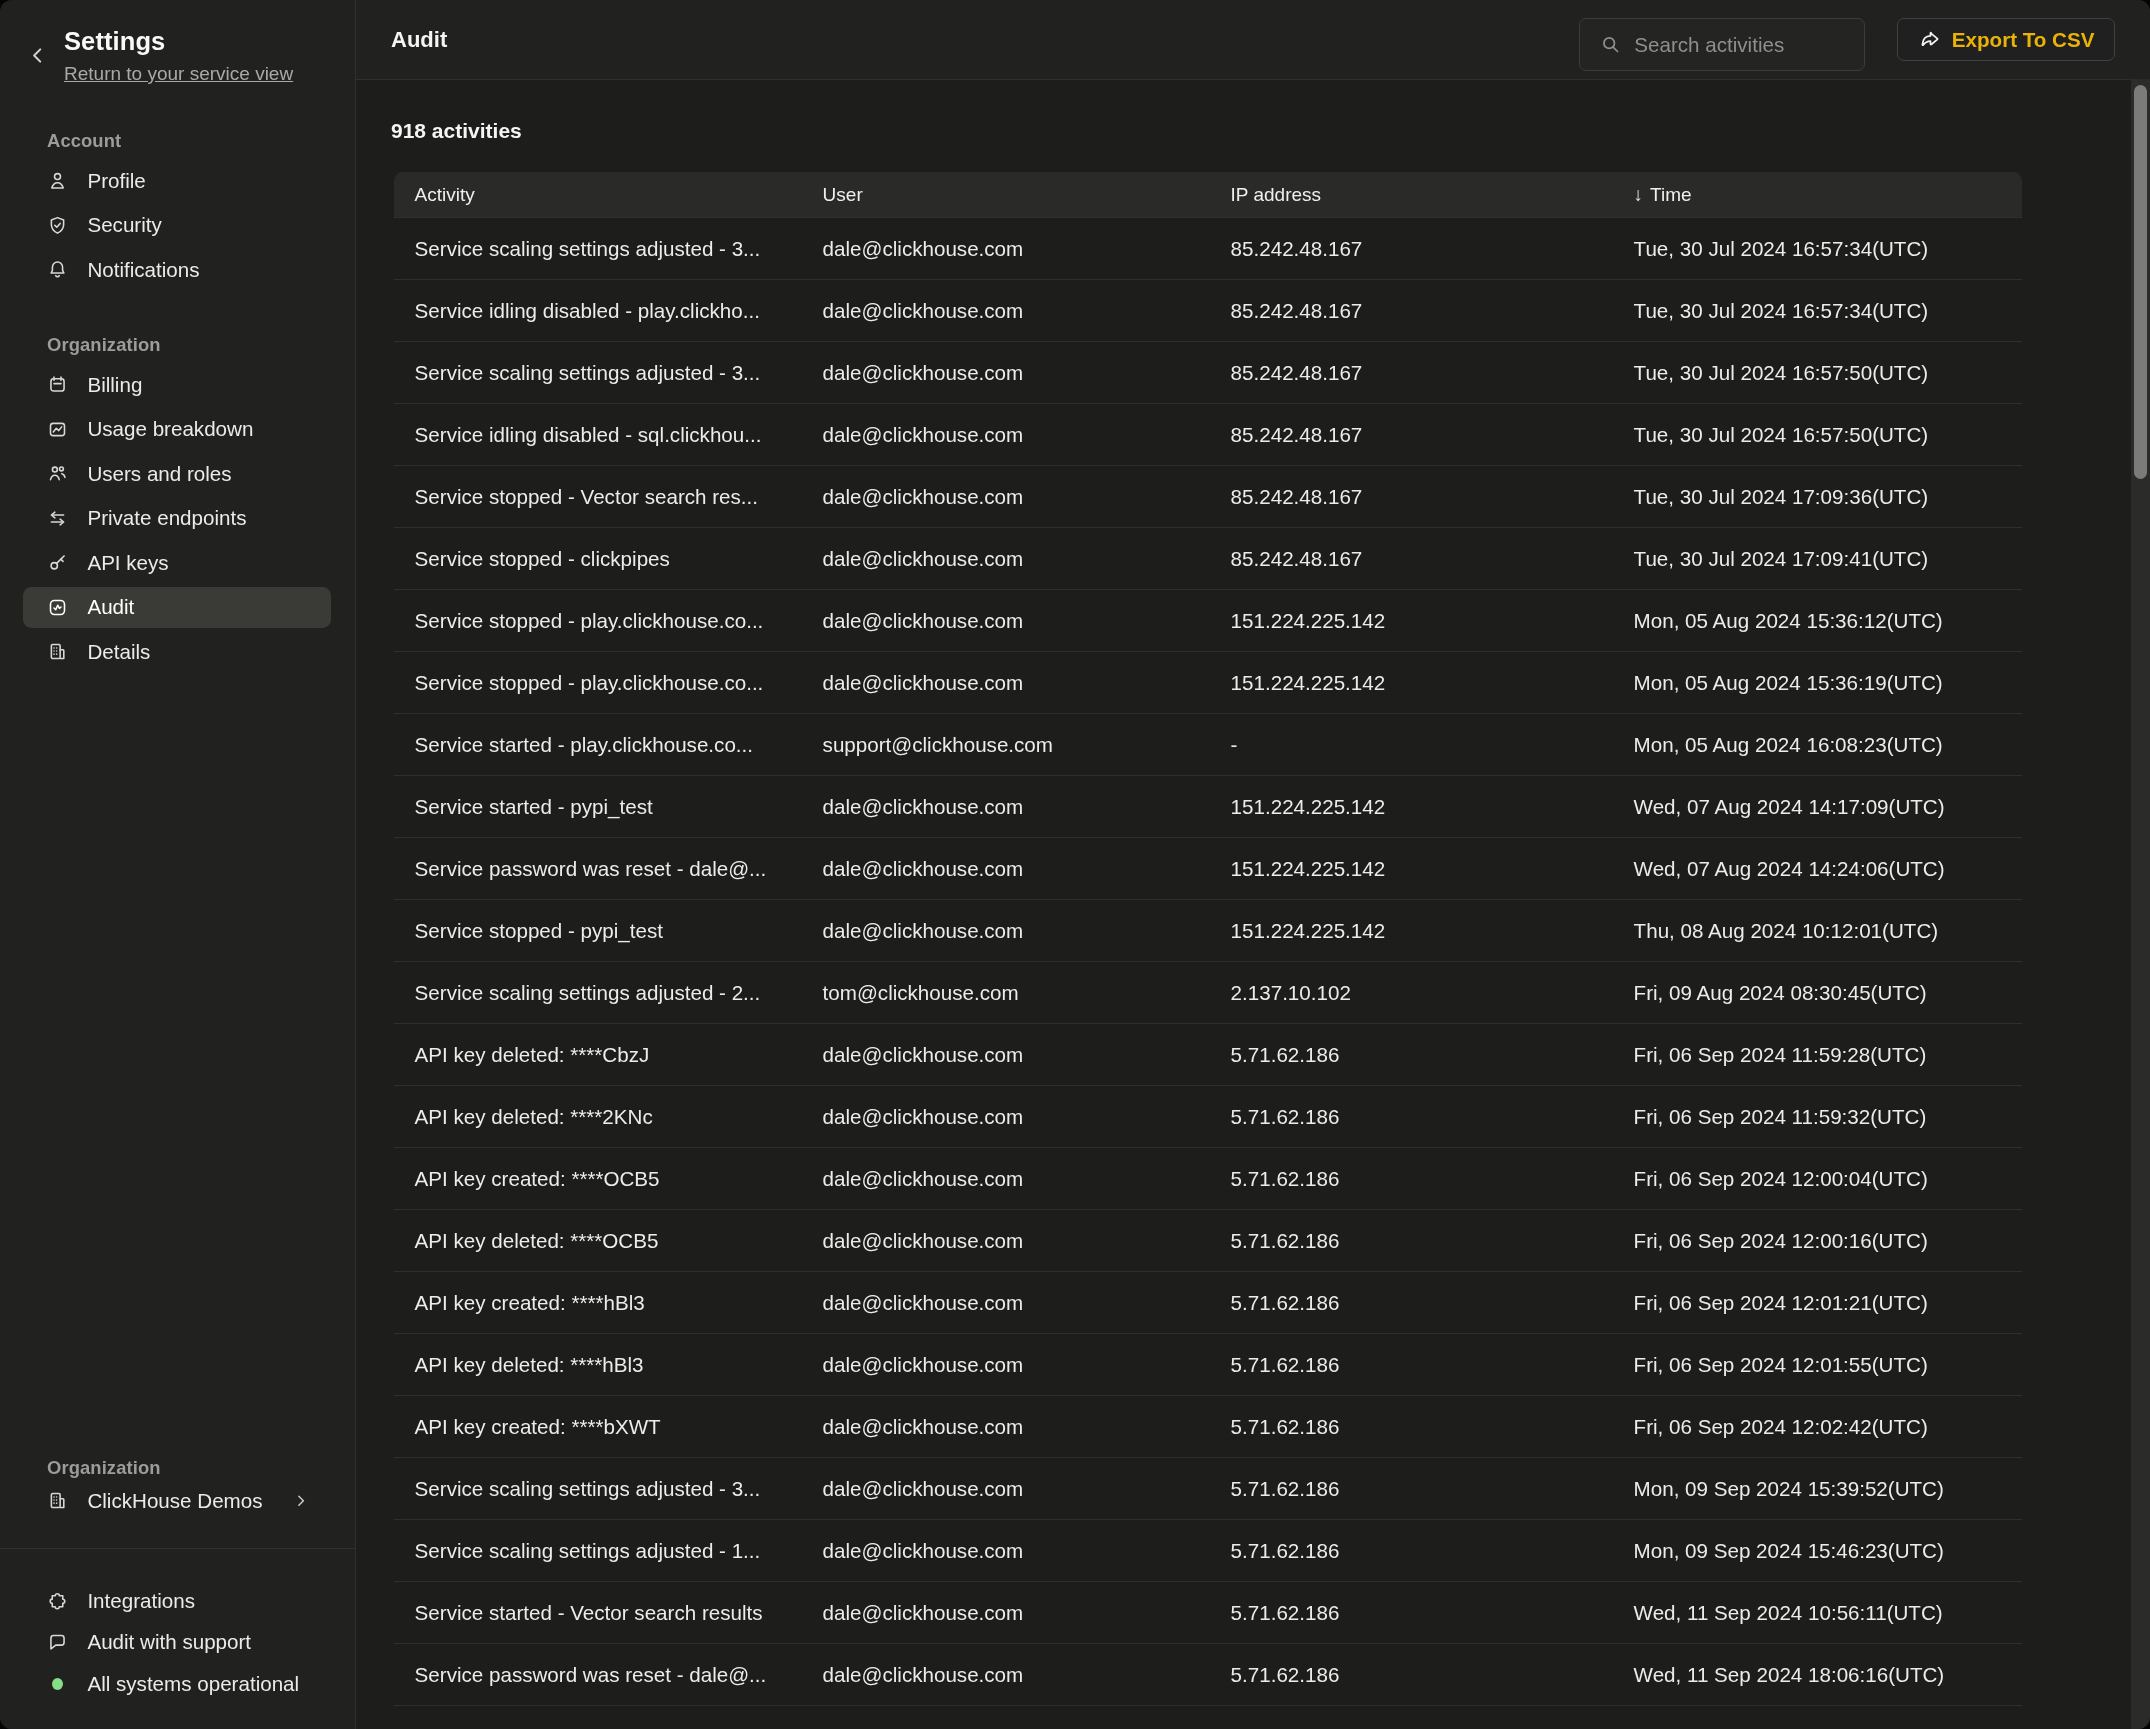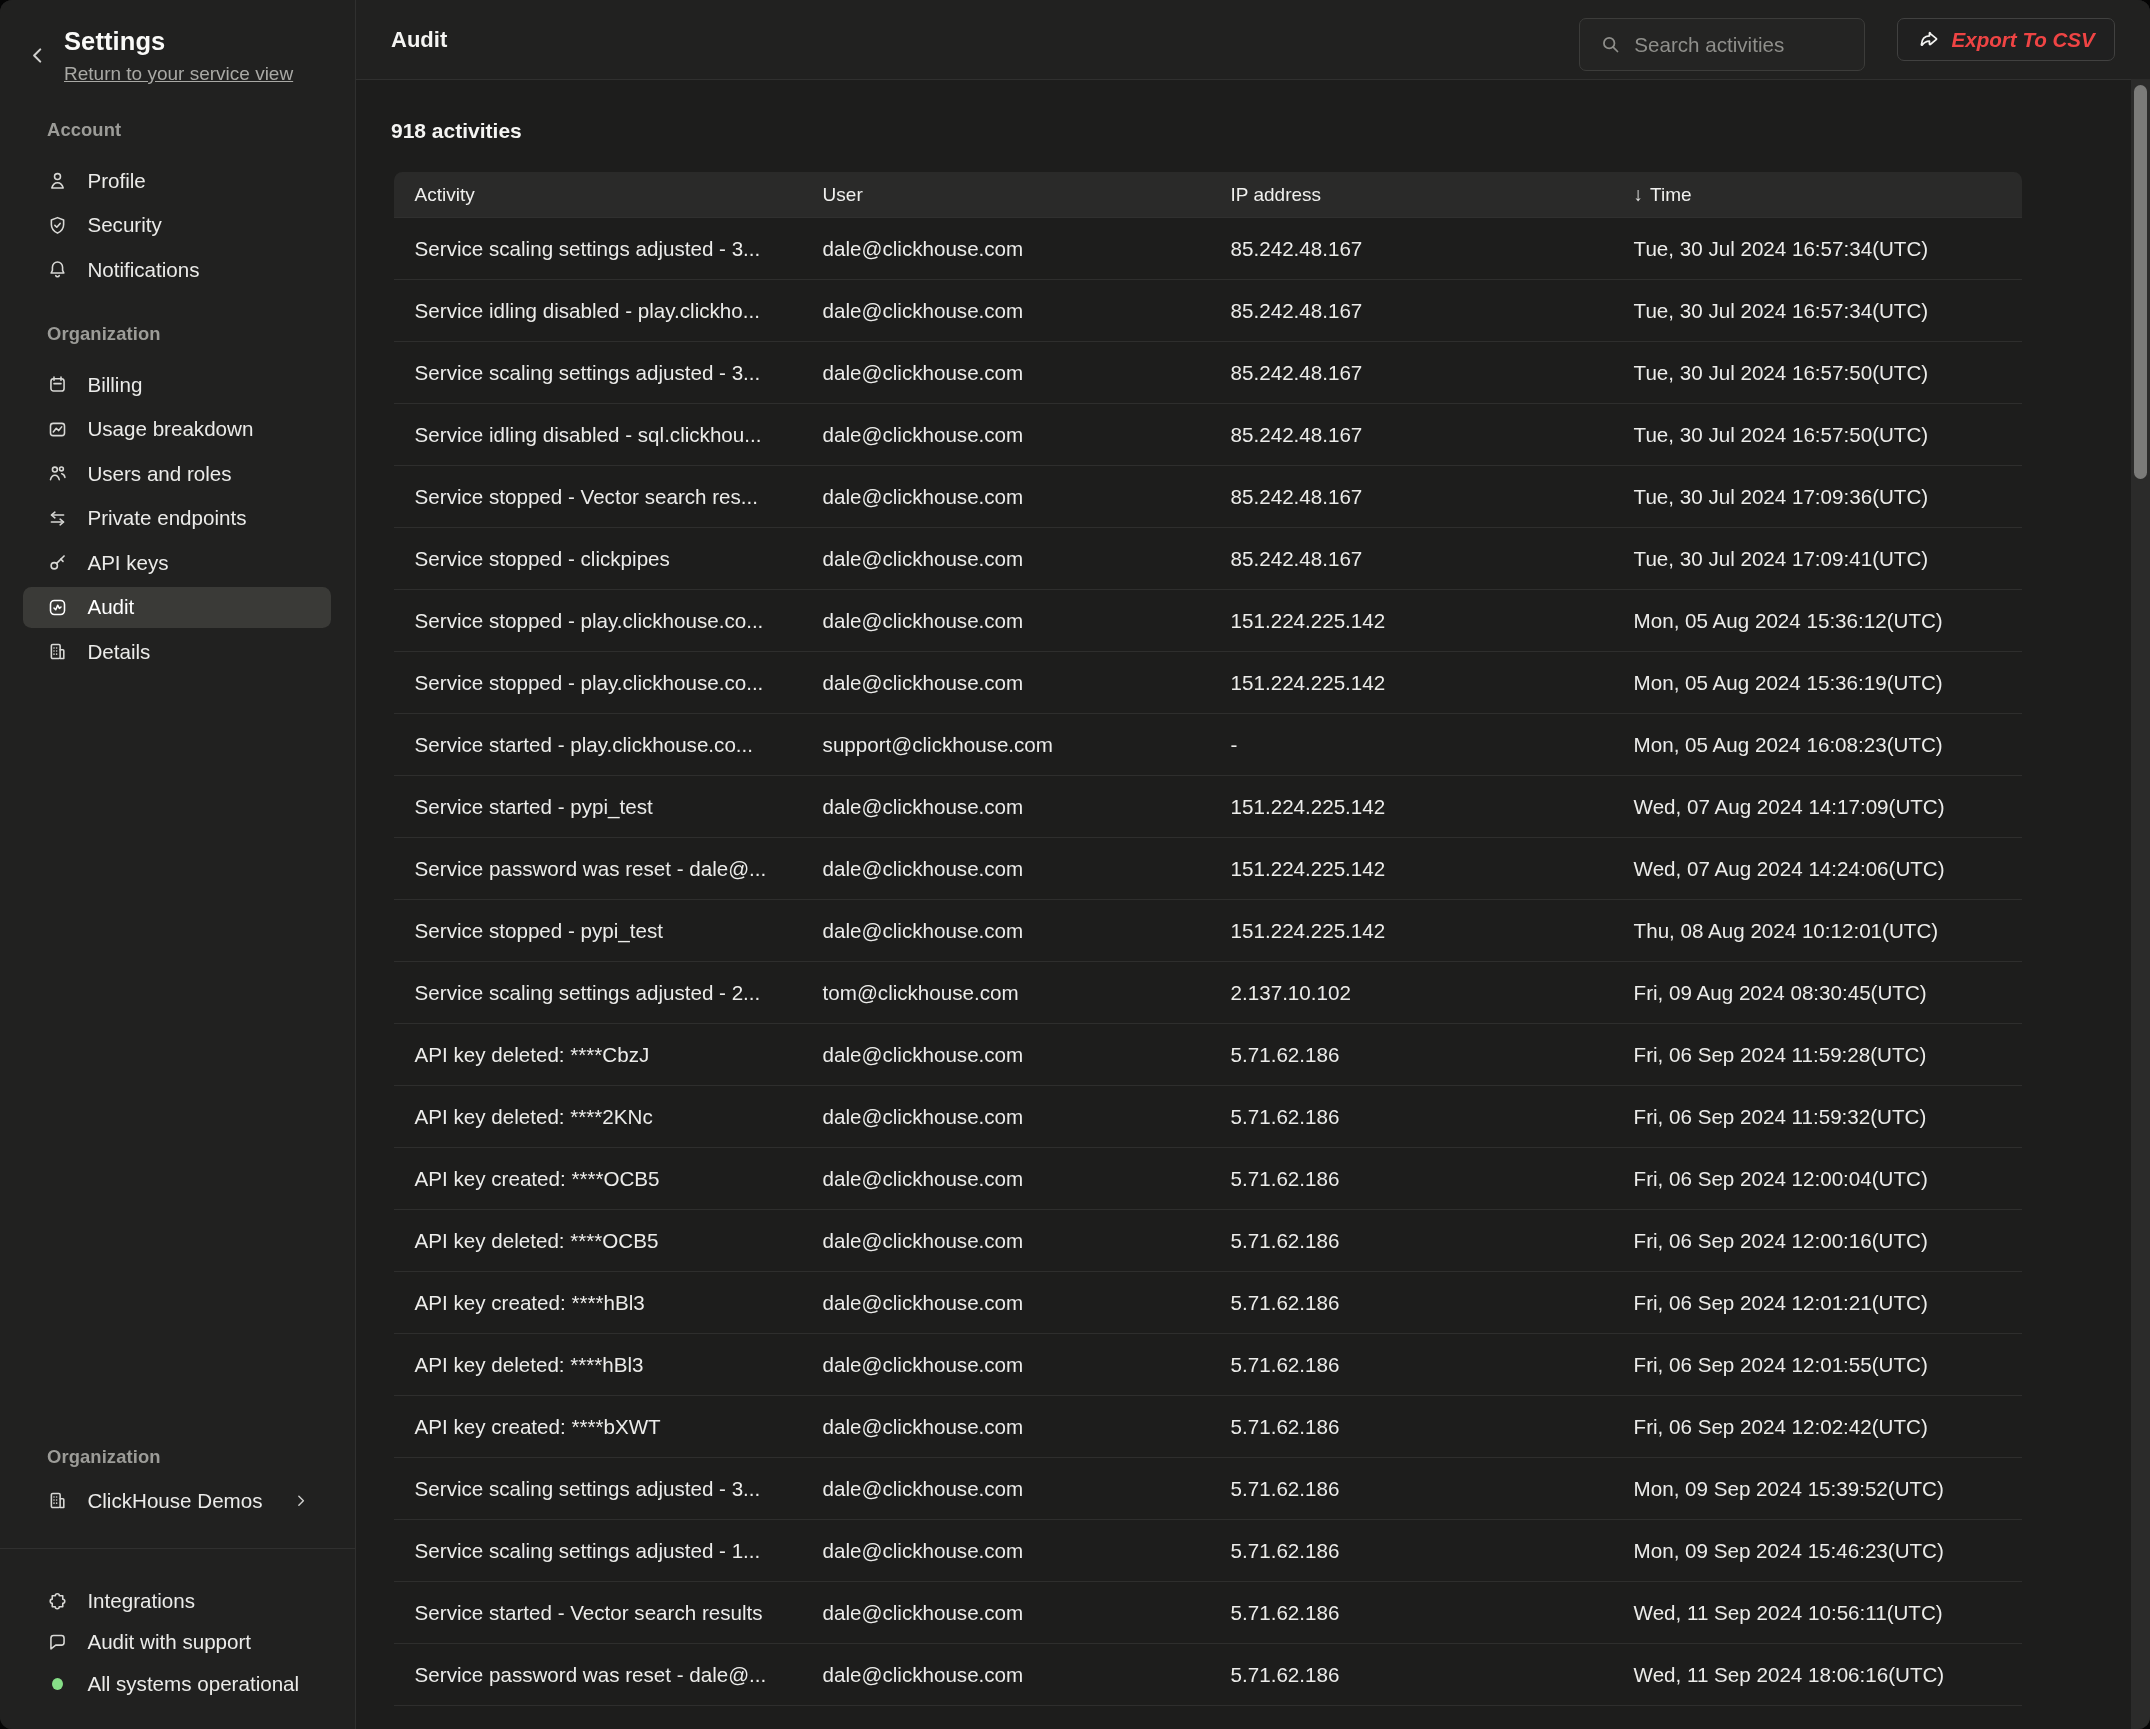--- a/index.html
+++ b/index.html
@@ -5,41 +5,41 @@
   html,body{margin:0;padding:0;background:#050505;width:2151px;height:1730px;overflow:hidden;}
   body{font-family:"Liberation Sans","DejaVu Sans",sans-serif;color:#f2f2f0;-webkit-font-smoothing:antialiased;}
   .app{position:absolute;inset:0;border-radius:12px;overflow:hidden;background:#1d1d1c;}
 
   
   .sidebar{position:absolute;left:0;top:0;bottom:0;width:355px;background:#212120;border-right:0.7px solid #30302f;}
   .sidebar-header{position:absolute;top:25.5px;left:0;width:100%;}
   .back-btn{position:absolute;left:28px;top:17px;width:25.5px;height:25.5px;background:none;border:none;cursor:pointer;color:#cfcfcd;padding:0;}
   .sb-title{position:absolute;left:64px;top:1.4px;font-size:25.5px;font-weight:700;color:#fafaf8;letter-spacing:0.1px;}
   .sb-sub{position:absolute;left:64px;top:37px;font-size:19px;color:#a9a9a5;text-decoration:underline;}
-  .section-label{position:absolute;left:47px;font-size:18.4px;font-weight:600;color:#9c9c98;letter-spacing:0.1px;}
+  .section-label{position:absolute;left:47px;font-size:18.4px;font-weight:600;color:#9c9c98;letter-spacing:0.1px;margin-top:11px;}
   .nav-group{position:absolute;left:23.4px;width:308px;}
   .nav-item{display:flex;align-items:center;height:41px;margin-bottom:3.5px;padding-left:24px;border-radius:8.5px;cursor:pointer;color:#ebebe9;}
   .nav-item .icon{width:21px;height:21px;margin-right:19px;flex:0 0 21px;color:#d8d8d5;display:flex;align-items:center;justify-content:center;}
   .nav-item .lbl{font-size:20.6px;}
   .nav-item.active{background:#3a3a37;color:#ffffff;}
   .nav-item.active .icon{color:#ffffff;}
   .sb-divider{position:absolute;left:0;width:355px;height:0.7px;background:#30302f;}
   .org-chevron{margin-left:auto;margin-right:23px;color:#cfcfcd;width:15.6px;height:15.6px;}
   .status-dot{width:12px;height:12px;border-radius:50%;margin:0 5px;}
   svg{display:block;}
 
   
   .main{position:absolute;left:356px;top:0;right:0;bottom:0;background:#1d1d1c;}
   .topbar{position:absolute;left:0;top:0;right:0;height:79px;background:#212120;border-bottom:0.7px solid #30302f;}
   .page-title{position:absolute;left:35px;top:0;height:79px;display:flex;align-items:center;font-size:22px;font-weight:600;color:#f5f5f3;}
   .search-box{position:absolute;right:285px;top:18.4px;width:286px;height:53px;background:#242423;border:1.4px solid #3c3c3a;border-radius:7px;display:flex;align-items:center;box-sizing:border-box;}
   .search-box .icon{width:21px;height:21px;margin:0 11.3px 0 20px;color:#8f8f8b;}
   .search-box input{background:transparent;border:none;outline:none;color:#e8e8e6;font-size:20.6px;font-family:inherit;width:198px;}
   .search-box input::placeholder{color:#8f8f8b;}
-  .export-btn{position:absolute;right:35px;top:18.4px;width:218px;height:43px;background:#202020;border:1.4px solid #414140;border-radius:7px;display:flex;align-items:center;justify-content:center;cursor:pointer;color:#ef4444;box-sizing:border-box;font-style:italic;}
+  .export-btn{position:absolute;right:35px;top:18.4px;width:218px;height:43px;background:#202020;border:1.4px solid #414140;border-radius:7px;display:flex;align-items:center;justify-content:center;cursor:pointer;color:#eab308;box-sizing:border-box;}
   .export-btn .icon{width:23px;height:23px;margin-right:11.3px;color:#f3f3f1;}
   .export-btn .lbl{font-size:20.6px;font-weight:600;font-family:inherit;}
 
   .count{position:absolute;left:35px;top:119px;font-size:21px;font-weight:700;color:#f5f5f3;}
 
   .table{position:absolute;left:38px;top:172px;width:1628px;}
   .thead{display:grid;grid-template-columns:408px 408px 403px 1fr;height:45px;background:#2a2a29;border-radius:8.5px 8.5px 0 0;align-items:center;border-bottom:0.7px solid #30302f;}
   .thead .th{padding-left:20.6px;font-size:19px;font-weight:400;color:#f0f0ee;display:flex;align-items:center;}
   .sort-arrow{margin-right:7px;font-size:19px;color:#e3e3e1;}
   .trow{display:grid;grid-template-columns:408px 408px 403px 1fr;height:61px;align-items:center;border-bottom:0.7px solid #2e2e2d;background:#1d1d1c;cursor:default;}

